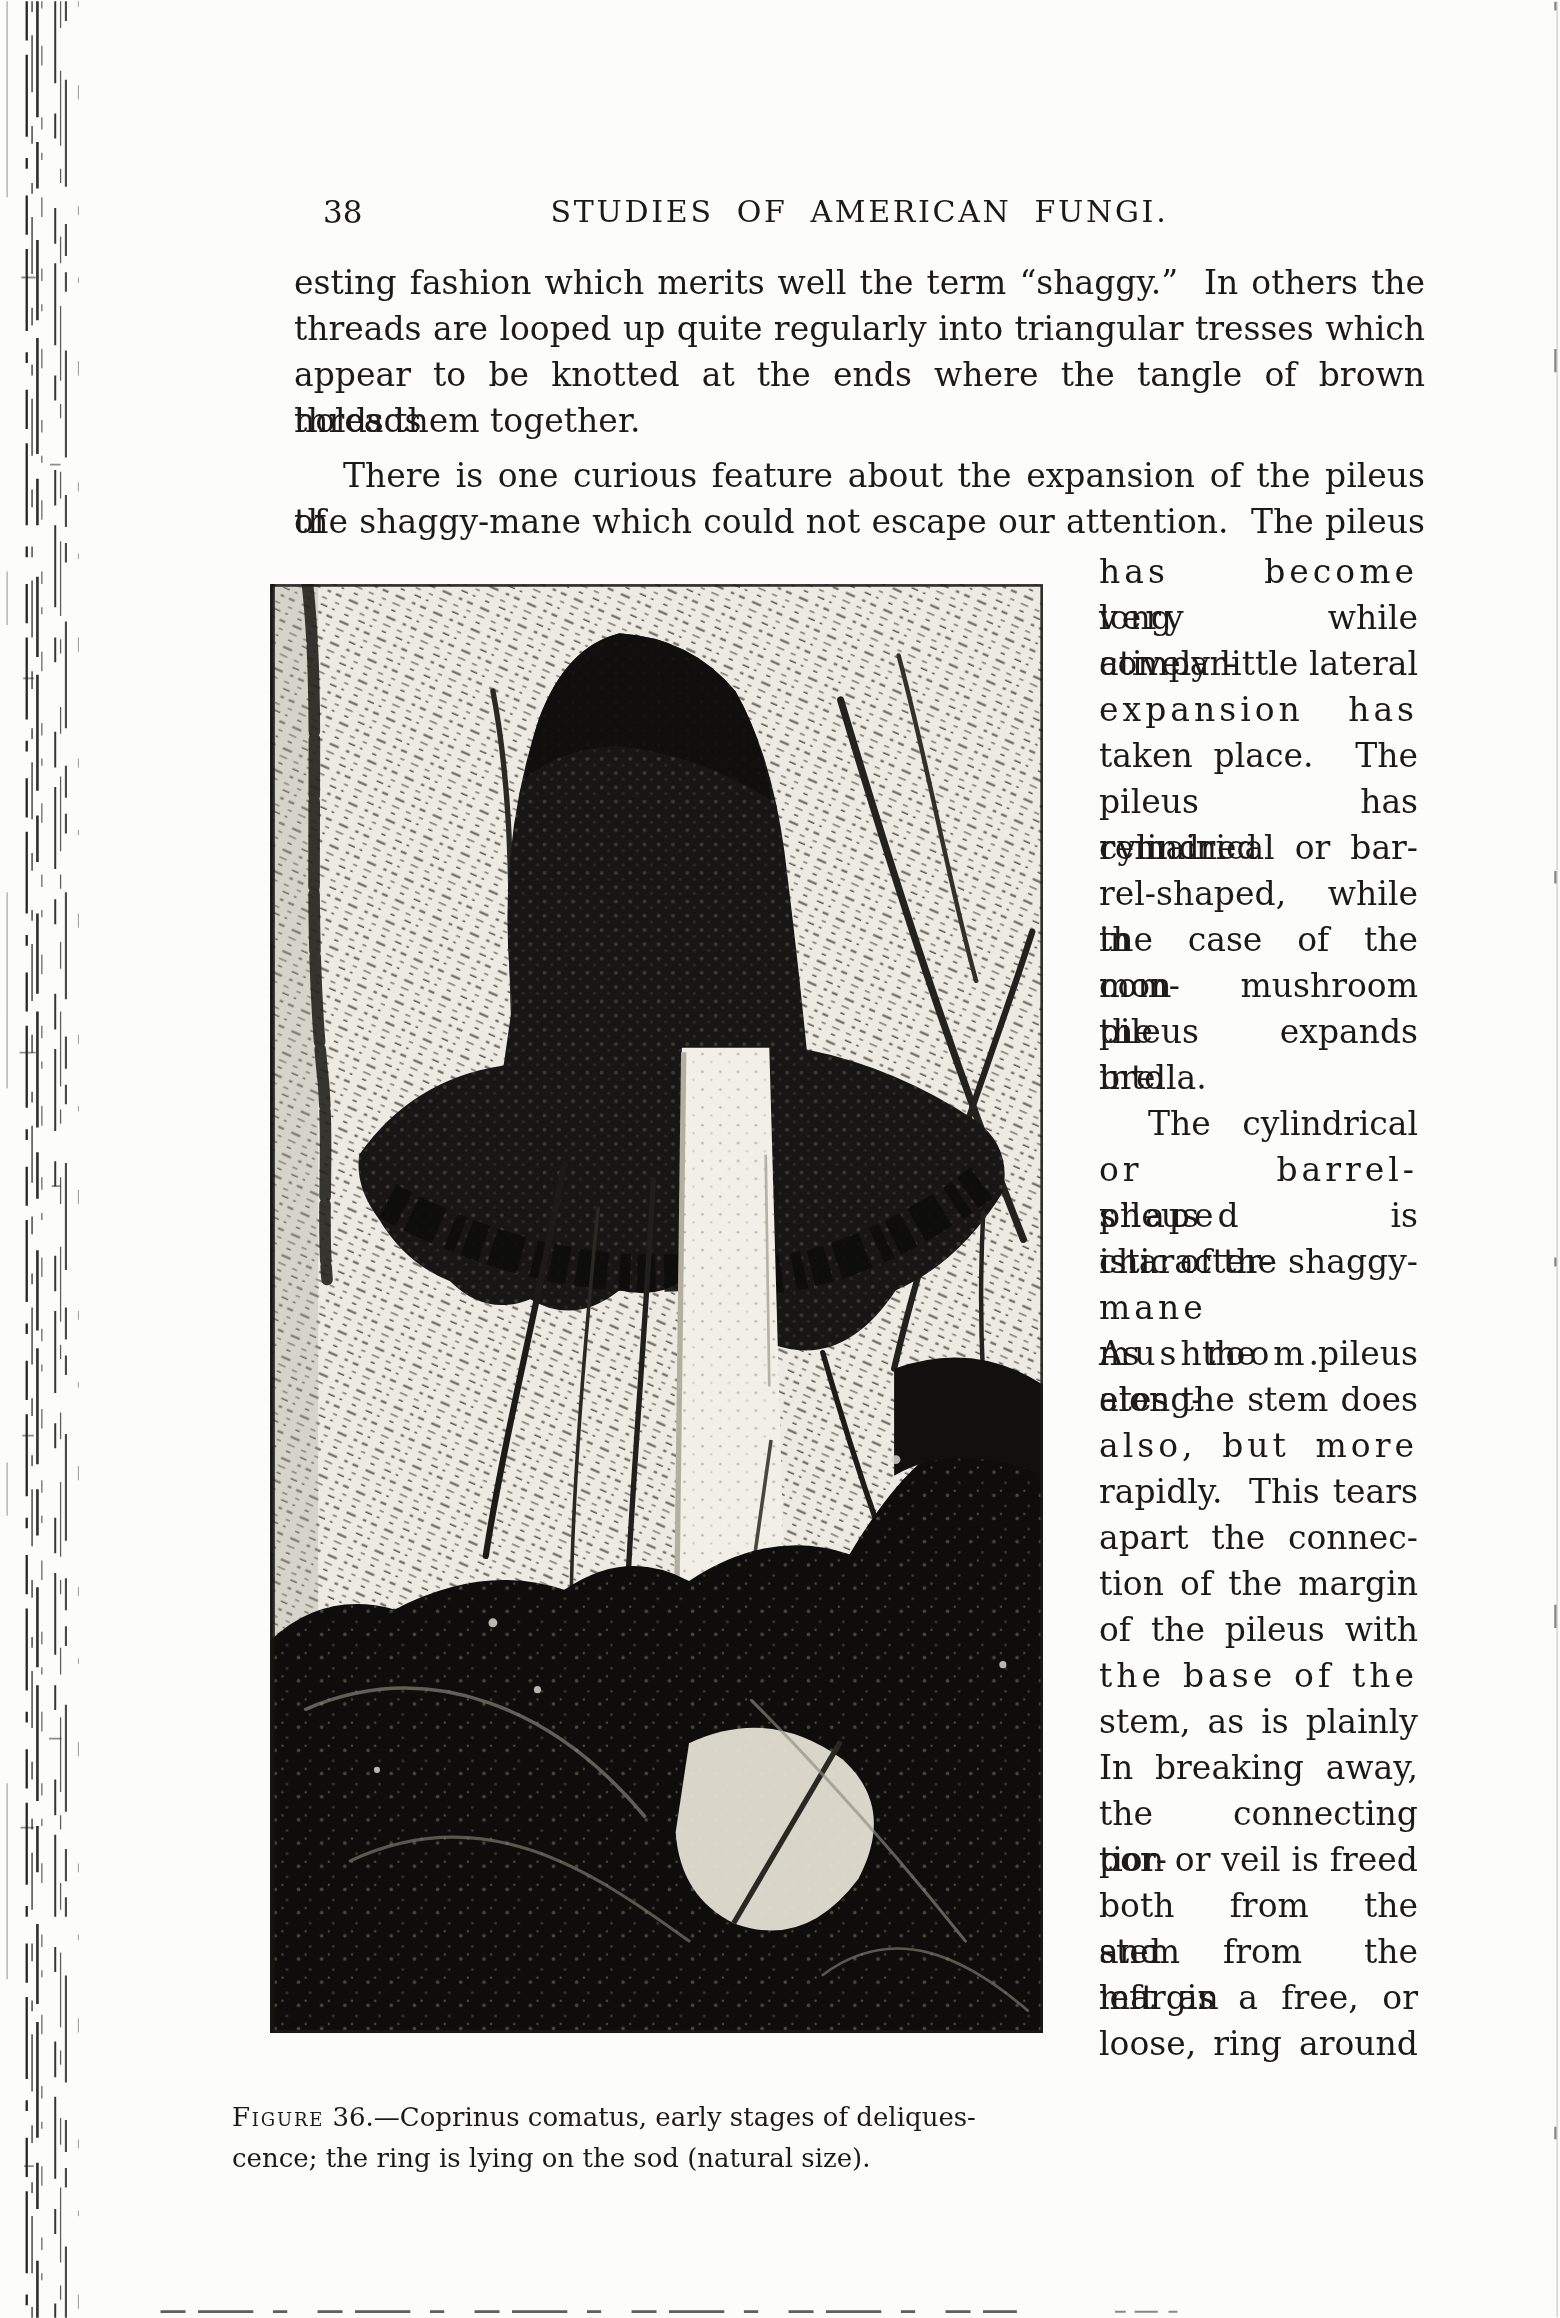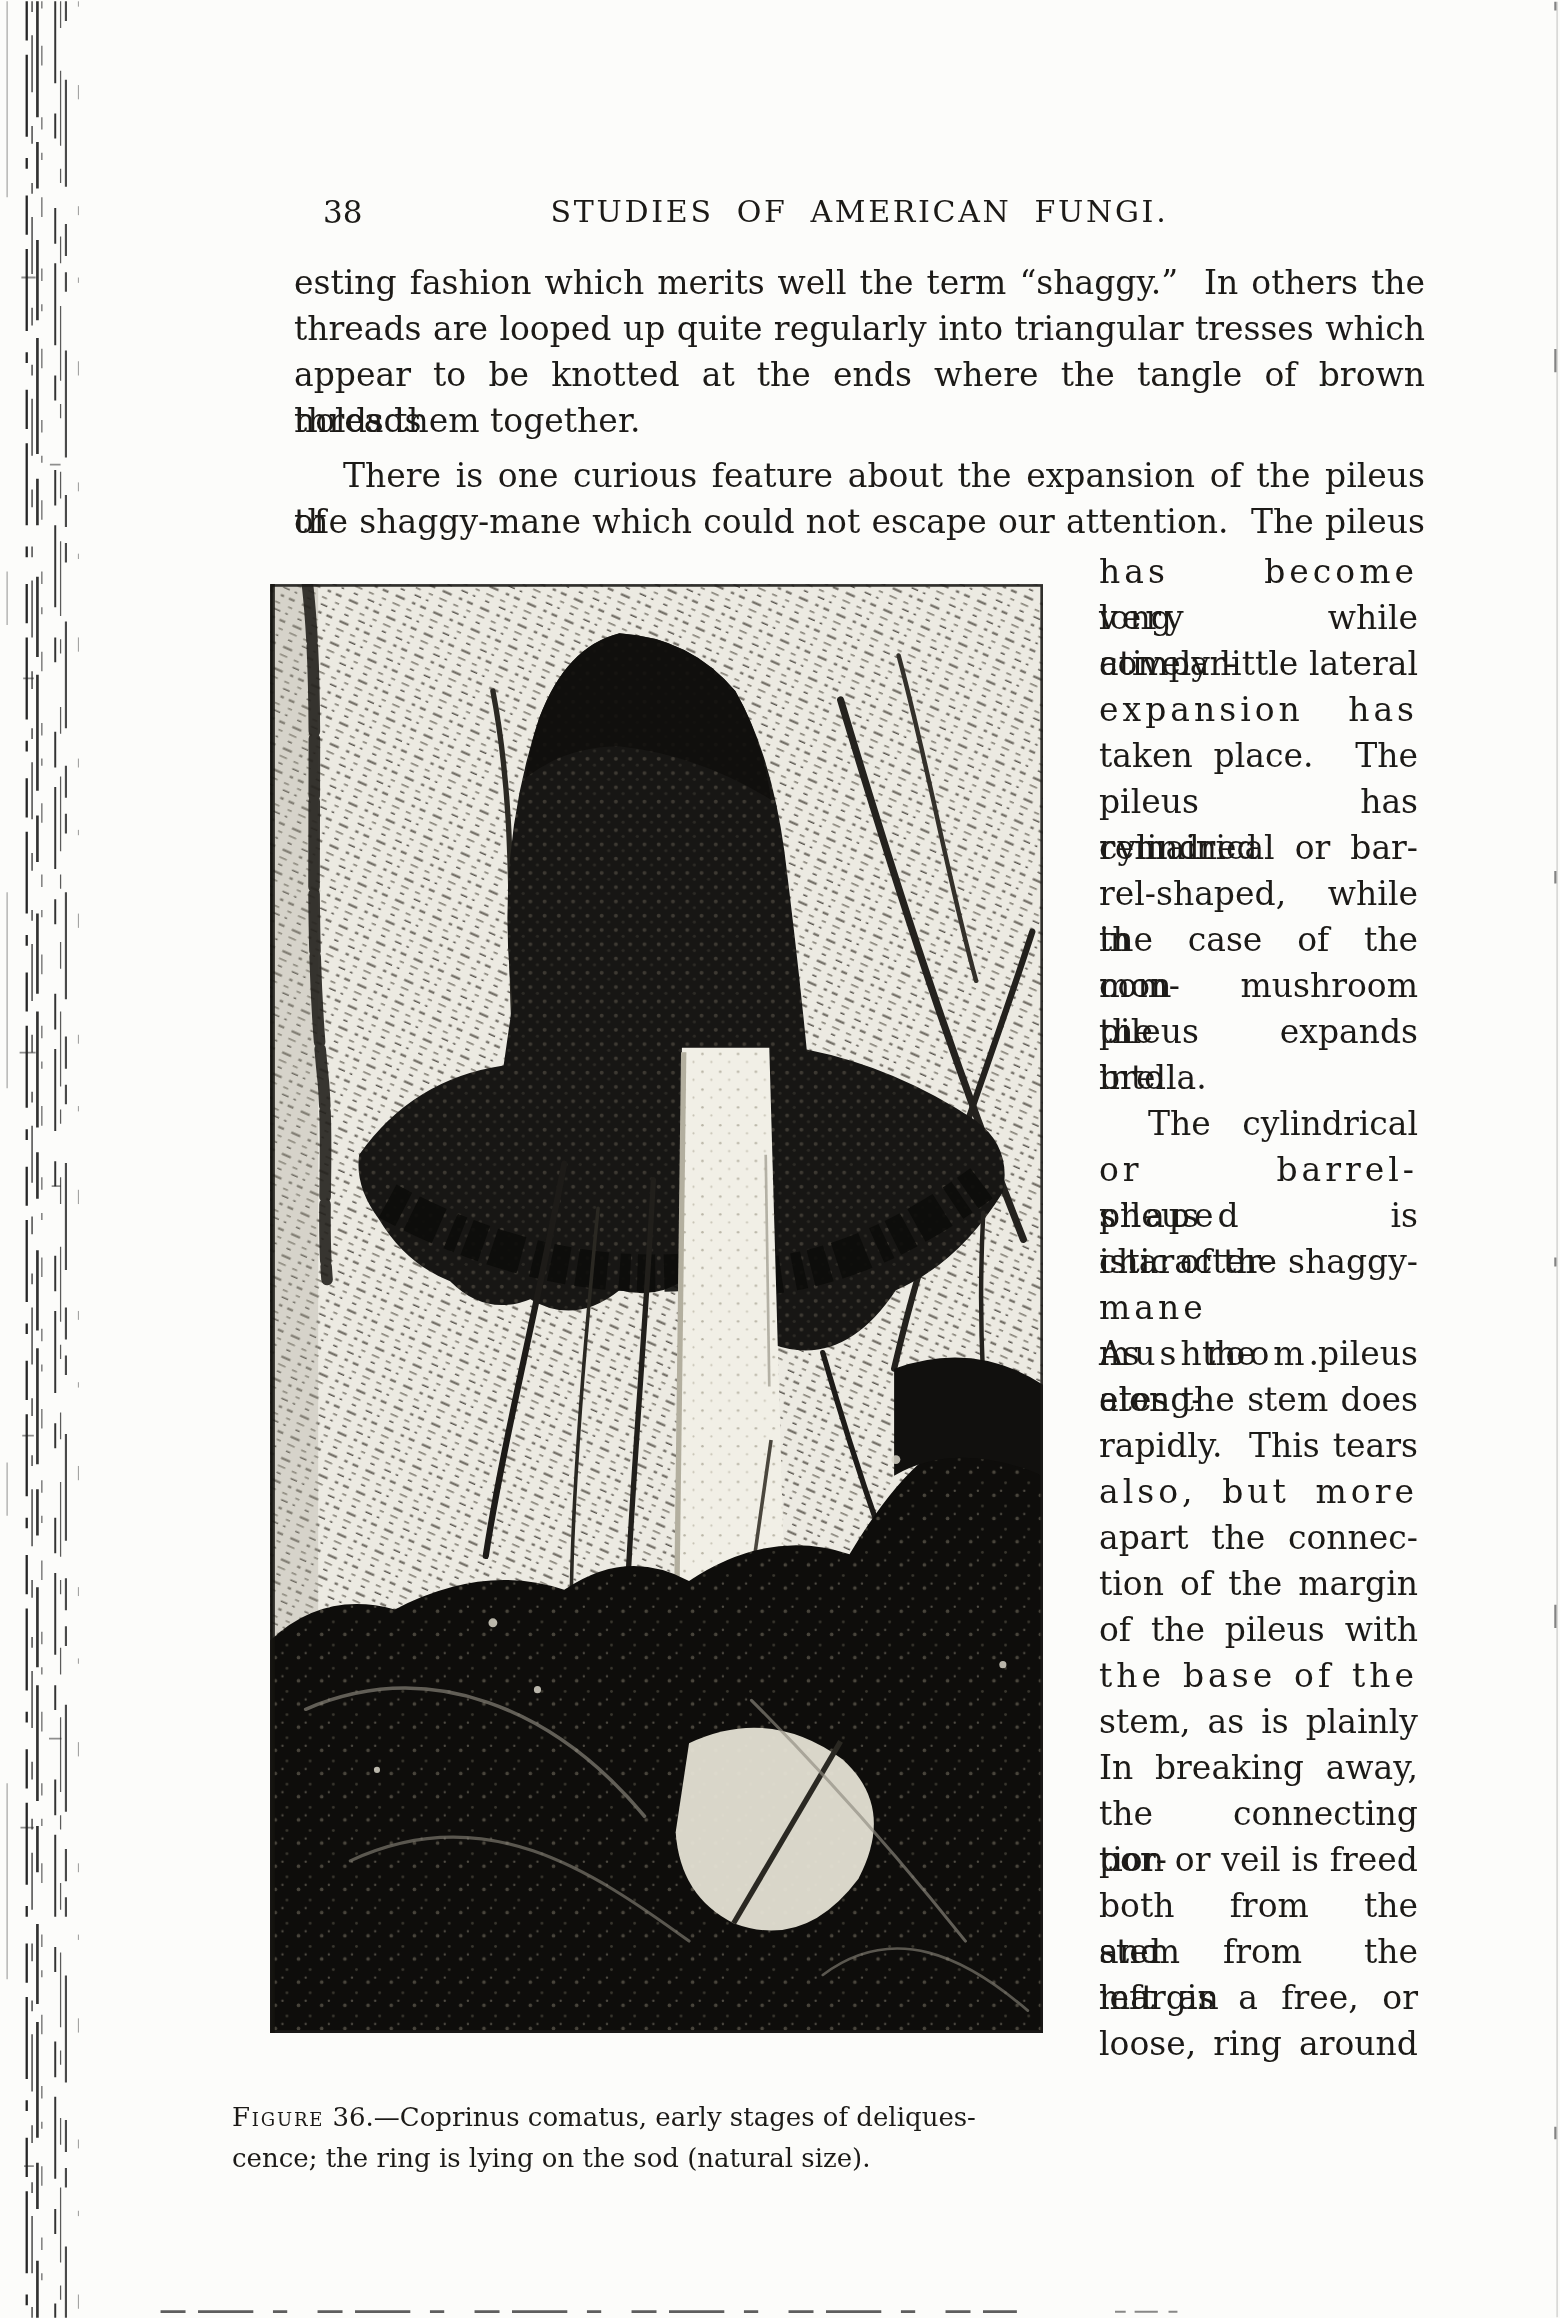--- a/index.html
+++ b/index.html
@@ -199,22 +199,22 @@
       <div class="line j">mon mushroom the</div>
       <div class="line j">pileus expands into</div>
       <div class="line end">brella.</div>
       <div class="line j ind">The cylindrical</div>
       <div class="line j sp">or barrel-shaped</div>
       <div class="line j">pileus is character-</div>
       <div class="line j">istic of the shaggy-</div>
       <div class="line j sp">mane mushroom.</div>
       <div class="line j">As the pileus elong-</div>
       <div class="line j">ates the stem does</div>
+      <div class="line j sp">also, but more</div>
       <div class="line j">rapidly.&nbsp; This tears</div>
-      <div class="line j sp">also, but more</div>
       <div class="line j">apart the connec-</div>
       <div class="line j">tion of the margin</div>
       <div class="line j">of the pileus with</div>
       <div class="line j sp">the base of the</div>
       <div class="line j">stem, as is plainly</div>
       <div class="line j">In breaking away,</div>
       <div class="line j">the connecting por-</div>
       <div class="line j">tion or veil is freed</div>
       <div class="line j">both from the stem</div>
       <div class="line j">and from the margin</div>

